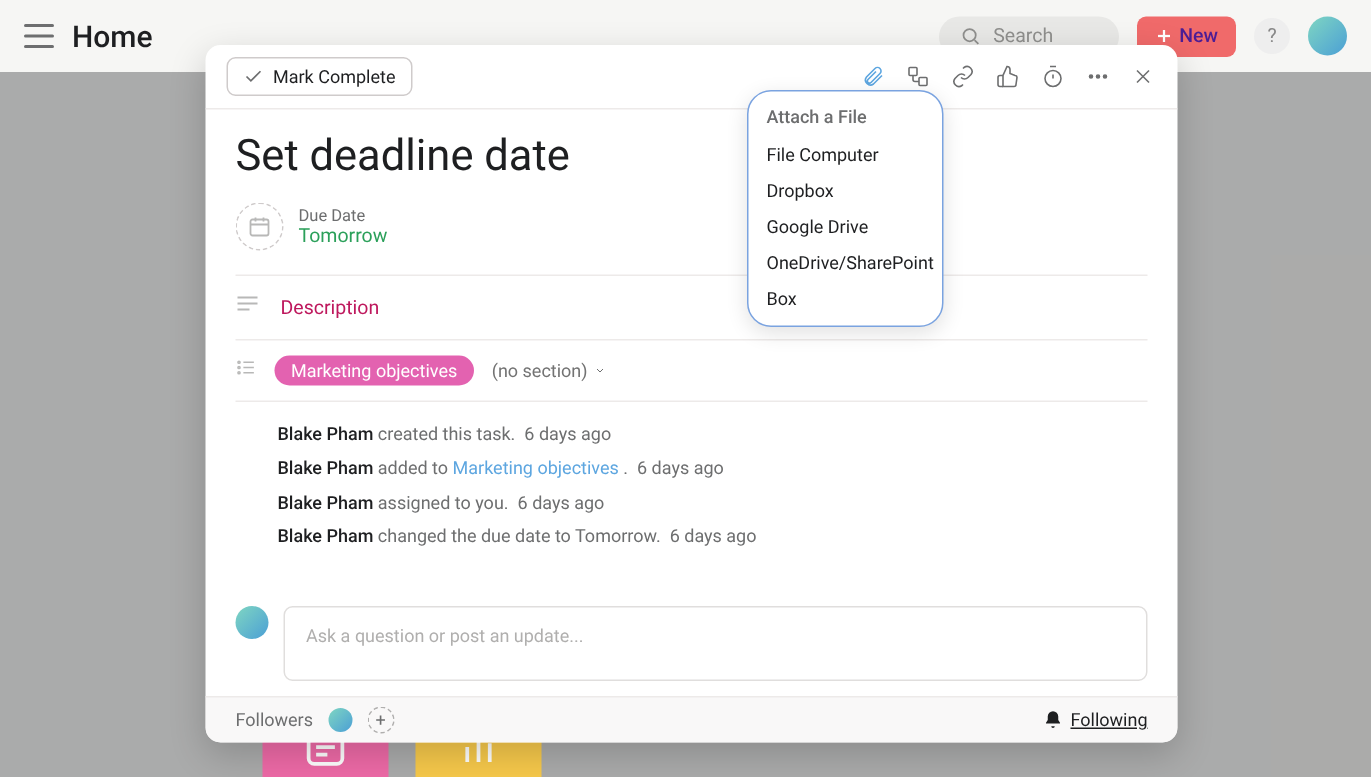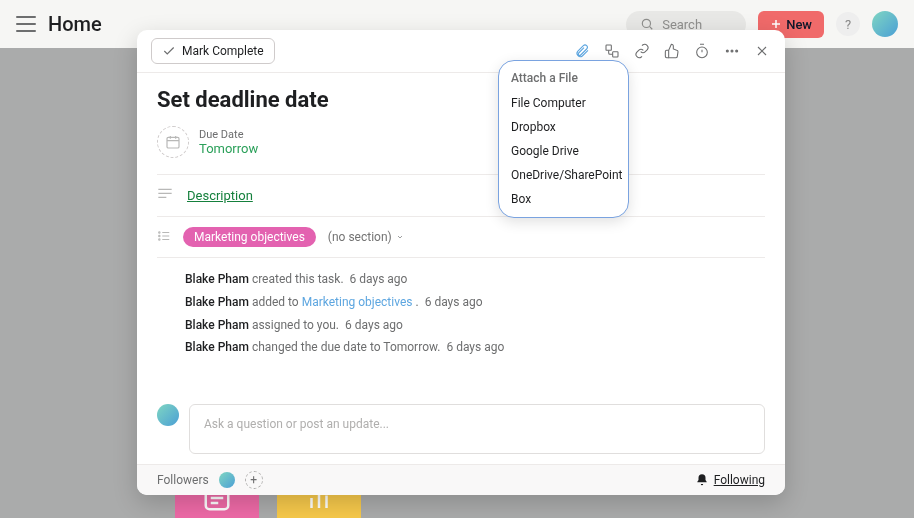--- a/index.html
+++ b/index.html
@@ -24,21 +24,21 @@
   .hamburger { width: 20px; height: 16px; display: flex; flex-direction: column; justify-content: space-between; cursor: pointer; }
   .hamburger span { height: 2px; background: #6d6e6f; border-radius: 1px; }
   .page-title { font-size: 20px; font-weight: 500; color: #1e1f21; }
   .spacer { flex: 1; }
   .search-box {
     display: flex; align-items: center; gap: 8px;
     background: #e8e8e6; border-radius: 16px;
     padding: 6px 14px; width: 120px; color: #8f8f8d;
   }
   .new-btn {
-    background: #f06a6a; color: #0f172a; border-radius: 6px;
+    background: #f06a6a; color: #4c1d95; border-radius: 6px;
     padding: 6px 12px; display: flex; align-items: center; gap: 4px;
     font-weight: 500; font-size: 13px;
   }
   .help-btn {
     width: 24px; height: 24px; border-radius: 50%;
     background: #eee; display: flex; align-items: center; justify-content: center;
     color: #888; font-size: 13px;
   }
   .avatar {
     width: 26px; height: 26px; border-radius: 50%;
@@ -87,36 +87,35 @@
     background: #fff;
   }
   .tool-icons { margin-left: auto; display: flex; align-items: center; gap: 12px; color: #6d6e6f; }
   .tool-icon { width: 18px; height: 18px; display:flex; align-items:center; justify-content:center; cursor:pointer; }
   .tool-icon svg { width: 16px; height: 16px; stroke:#6d6e6f; fill:none; stroke-width:1.6; }
   .tool-icon.attach svg { stroke:#5da6e0; }
   .close-icon svg { stroke:#6d6e6f; }
   .modal-body {
     flex: 1; overflow: auto; padding: 14px 20px 4px;
   }
-  .task-title { font-size: 22px; font-weight: 700; margin-bottom: 14px; }
+  .task-title { font-size: 29px; font-weight: 400; margin-bottom: 14px; }
   .meta-row { display: flex; gap: 34px; align-items:center; margin-bottom:16px; }
   .meta-item { display:flex; align-items:center; gap:10px; }
   .cal-icon {
     width: 32px; height: 32px; border-radius:50%;
     border: 1px dashed #cfcbcb; display:flex; align-items:center; justify-content:center;
   }
   .meta-label { font-size: 11px; color:#6d6e6f; }
   .meta-value { font-size: 13px; }
   .meta-value.tomorrow { color:#2ba05a; }
   .desc-row {
     border-top: 1px solid #edeae9;
     padding: 12px 0;
     display:flex; align-items:center; gap:14px;
-    color:#15803d;
-    text-decoration:underline;
+    color:#be185d;
   }
   .desc-icon svg { width:16px; height:14px; stroke:#b8b8b7; fill:none; stroke-width:1.8; }
   .projects-row {
     border-top: 1px solid #edeae9;
     border-bottom: 1px solid #edeae9;
     padding: 10px 0;
     display:flex; align-items:center; gap:12px;
   }
   .list-icon svg { width:14px; height:14px; stroke:#b8b8b7; fill:none; stroke-width:1.8; }
   .proj-chip {

